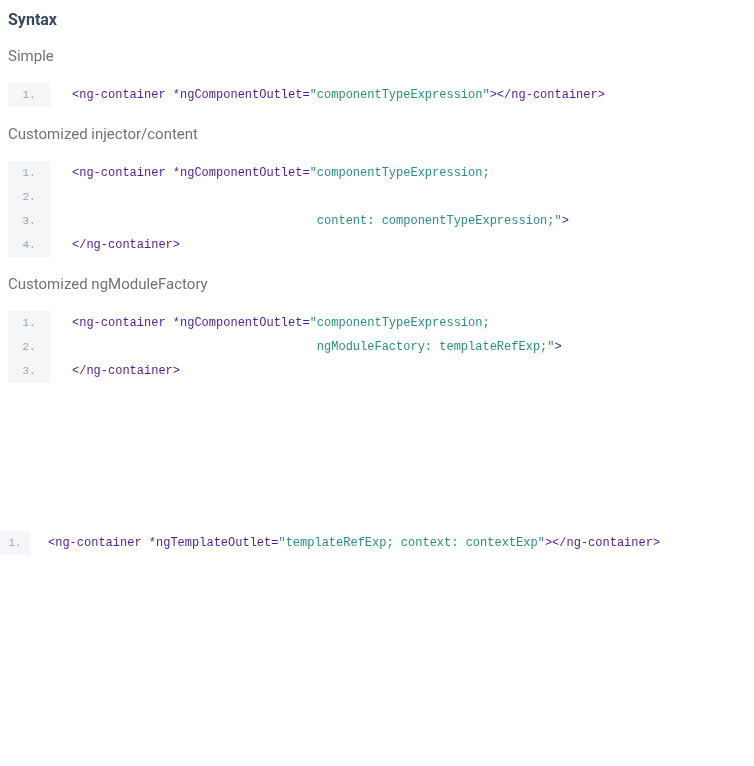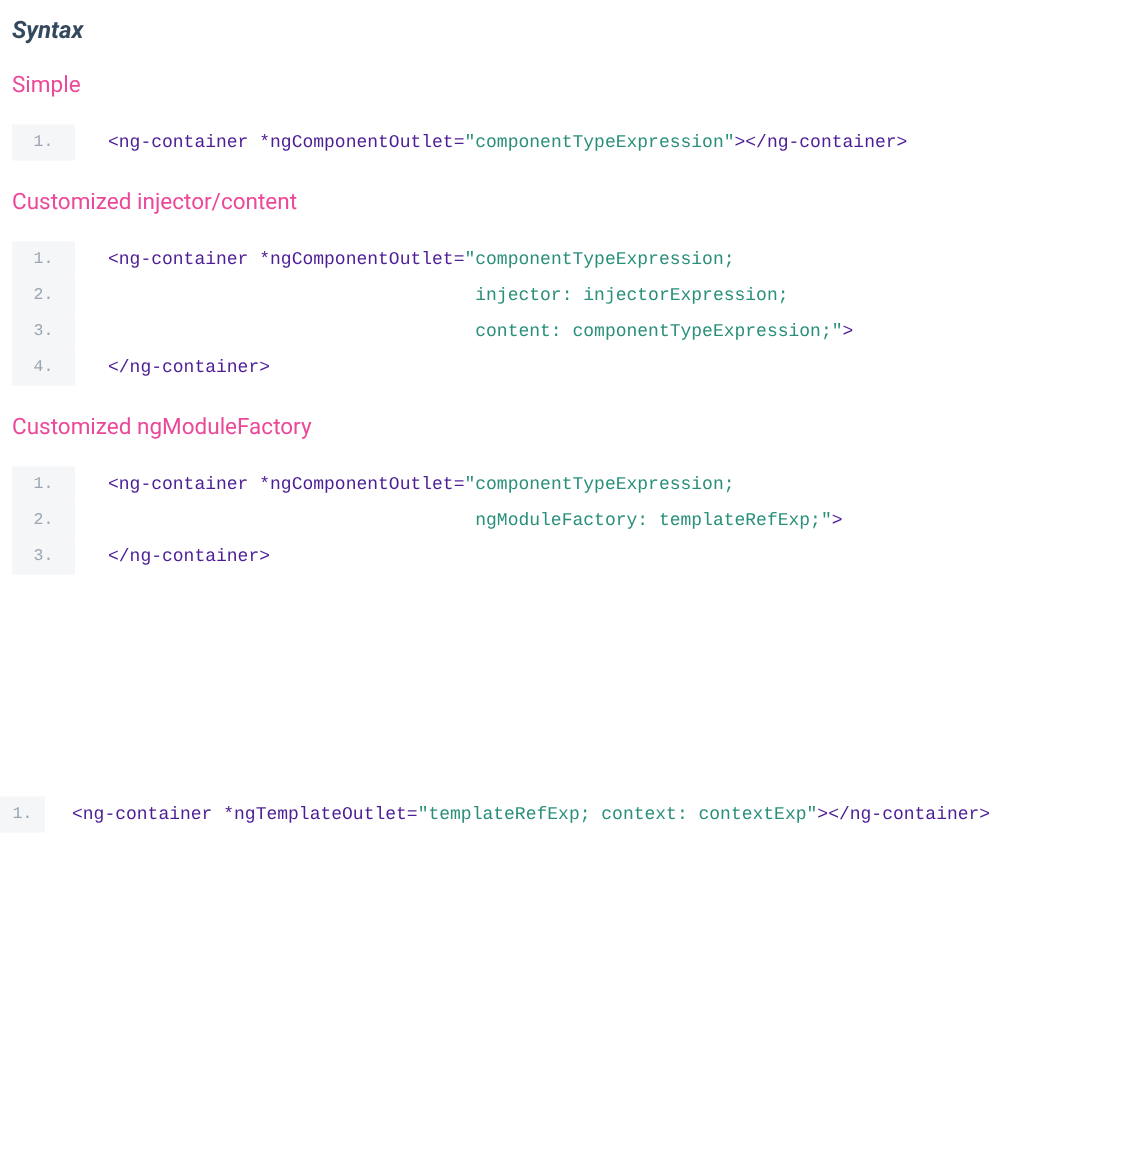--- a/index.html
+++ b/index.html
@@ -12,26 +12,25 @@
       color: #34495e;
       background: #ffffff;
       width: 754px;
       padding: 10px 8px;
     }
     .heading {
       font-size: 16px;
       font-weight: 700;
       color: #34495e;
       margin-bottom: 18px;
-      font-style: italic;
     }
     .subheading {
       font-size: 15px;
       font-weight: 400;
-      color: #ec4899;
+      color: #737373;
       margin-bottom: 18px;
       margin-top: 10px;
     }
     .code-block {
       margin-bottom: 18px;
     }
     .code-line {
       display: flex;
       font-family: Consolas, Monaco, "Courier New", monospace;
       font-size: 12px;
@@ -70,21 +69,20 @@
 
 <div class="subheading">Customized injector/content</div>
 
 <div class="code-block">
   <div class="code-line">
     <div class="gutter">1.</div>
     <div class="code"><span class="tag">&lt;ng-container *ngComponentOutlet=</span><span class="string">"componentTypeExpression;</span></div>
   </div>
   <div class="code-line">
     <div class="gutter">2.</div>
-    <div class="code"><span class="string">                                  injector: injectorExpression;</span></div>
   </div>
   <div class="code-line">
     <div class="gutter">3.</div>
     <div class="code"><span class="string">                                  content: componentTypeExpression;</span><span class="string">"</span><span class="tag">&gt;</span></div>
   </div>
   <div class="code-line">
     <div class="gutter">4.</div>
     <div class="code"><span class="tag">&lt;/ng-container&gt;</span></div>
   </div>
 </div>

